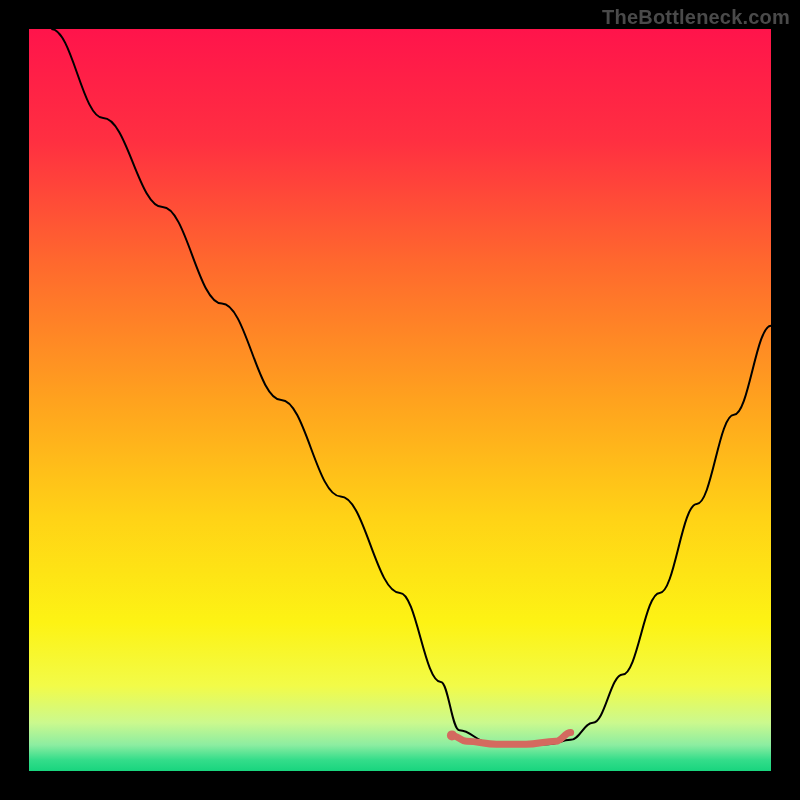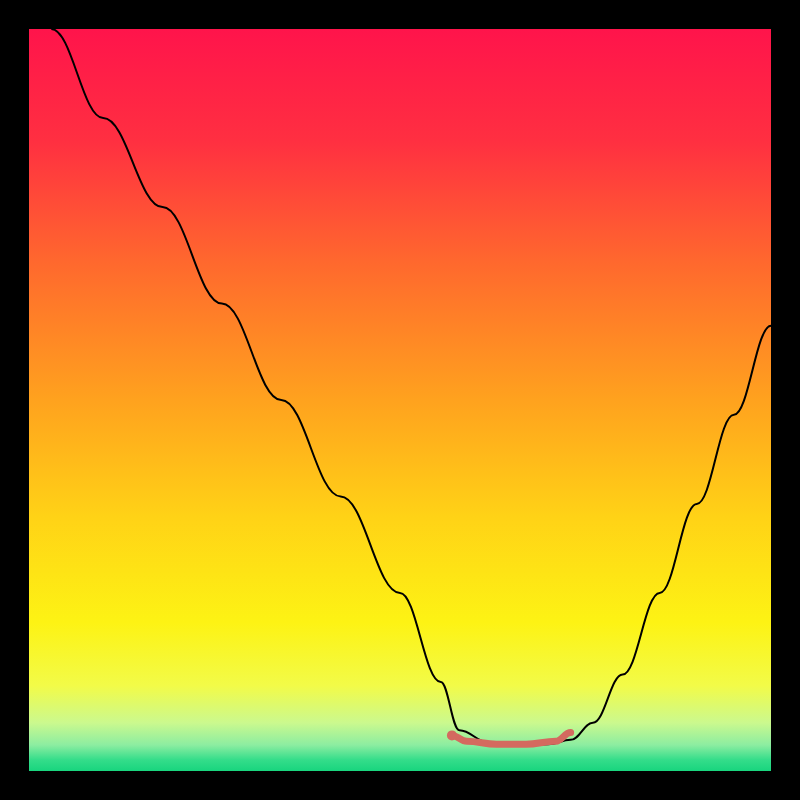--- a/index.html
+++ b/index.html
@@ -41,20 +41,21 @@
     width: 742px;
     height: 742px;
     display: block;
   }
 </style>
 </head>
 <body>
 
 <div class="wrap">
 
+  <div class="attribution">TheBottleneck.com</div>
 
   <div class="plot-frame">
     <svg class="plot" viewBox="0 0 742 742" preserveAspectRatio="none">
       <defs>
         <linearGradient id="bg-grad" x1="0" y1="0" x2="0" y2="1">
             <stop offset="0%" stop-color="#ff144b"></stop>
             <stop offset="15%" stop-color="#ff2f41"></stop>
             <stop offset="32%" stop-color="#ff6a2d"></stop>
             <stop offset="50%" stop-color="#ffa21e"></stop>
             <stop offset="66%" stop-color="#ffd316"></stop>

